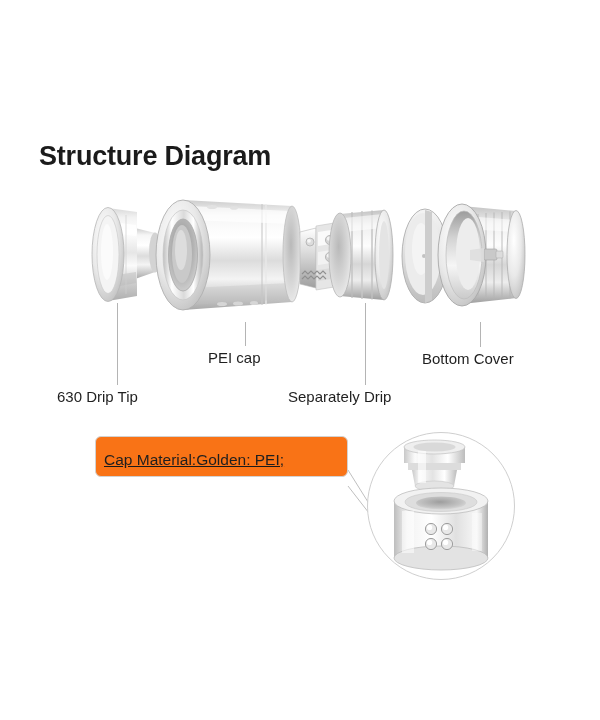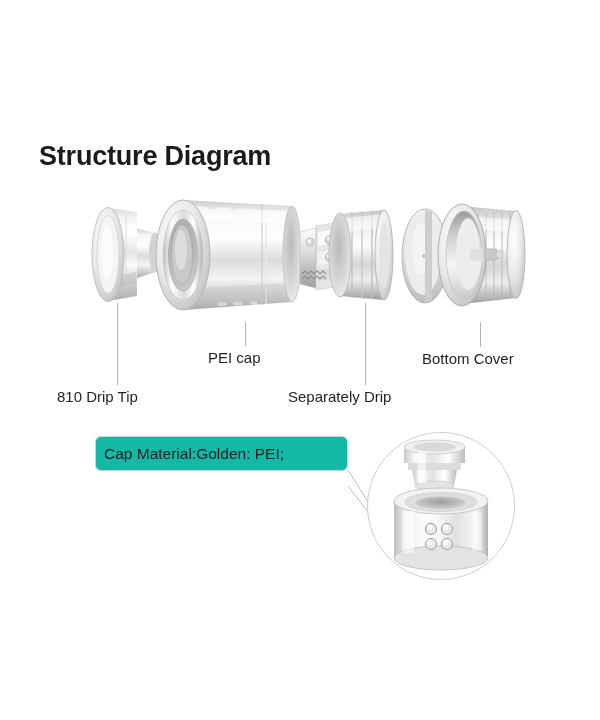--- a/index.html
+++ b/index.html
@@ -67,22 +67,23 @@
 
   
   .callout-box {
     position: absolute;
     left: 95px;
     top: 436px;
     width: 253px;
     box-sizing: border-box;
     border: 1px solid #d2d2d2;
     border-radius: 6px;
-    background: #14b8a6;
-    padding: 7px 8px 6px 8px;
+    background: #f97316;
+    padding: 13px 8px 6px 8px;
+    text-decoration: underline;
   }
   .callout-line {
     font-size: 15.5px;
     line-height: 20px;
     color: #1f1f1f;
     white-space: nowrap;
   }
 
   
   .inset-circle {
@@ -285,21 +286,21 @@
       <rect x="496" y="251" width="7" height="7" rx="1" fill="#dcdcdc" stroke="#a8a8a8" stroke-width="0.5"></rect>
       <path d="M470,250 L484,248 L484,262 L470,260 Z" fill="#dddddd" opacity="0.85"></path>
     </g>
   </svg>
 
   <div class="leader" style="left:117px; top:303px; height:82px;"></div>
   <div class="leader" style="left:245px; top:322px; height:24px;"></div>
   <div class="leader" style="left:365px; top:303px; height:82px;"></div>
   <div class="leader" style="left:480px; top:322px; height:25px;"></div>
 
-  <div class="part-label lbl-drip">810 Drip Tip</div>
+  <div class="part-label lbl-drip">630 Drip Tip</div>
 
   <div class="part-label lbl-pei">PEI cap</div>
 
   <div class="part-label lbl-posts">Separately Drip</div>
 
   <div class="part-label lbl-bottom">Bottom Cover</div>
 
   <svg class="art-layer" viewBox="0 0 600 720" xmlns="http://www.w3.org/2000/svg">
     <path d="M348,470 L398,550" stroke="#bfbfbf" stroke-width="1" fill="none"></path>
     <path d="M348,486 L400,553" stroke="#bfbfbf" stroke-width="1" fill="none"></path>

